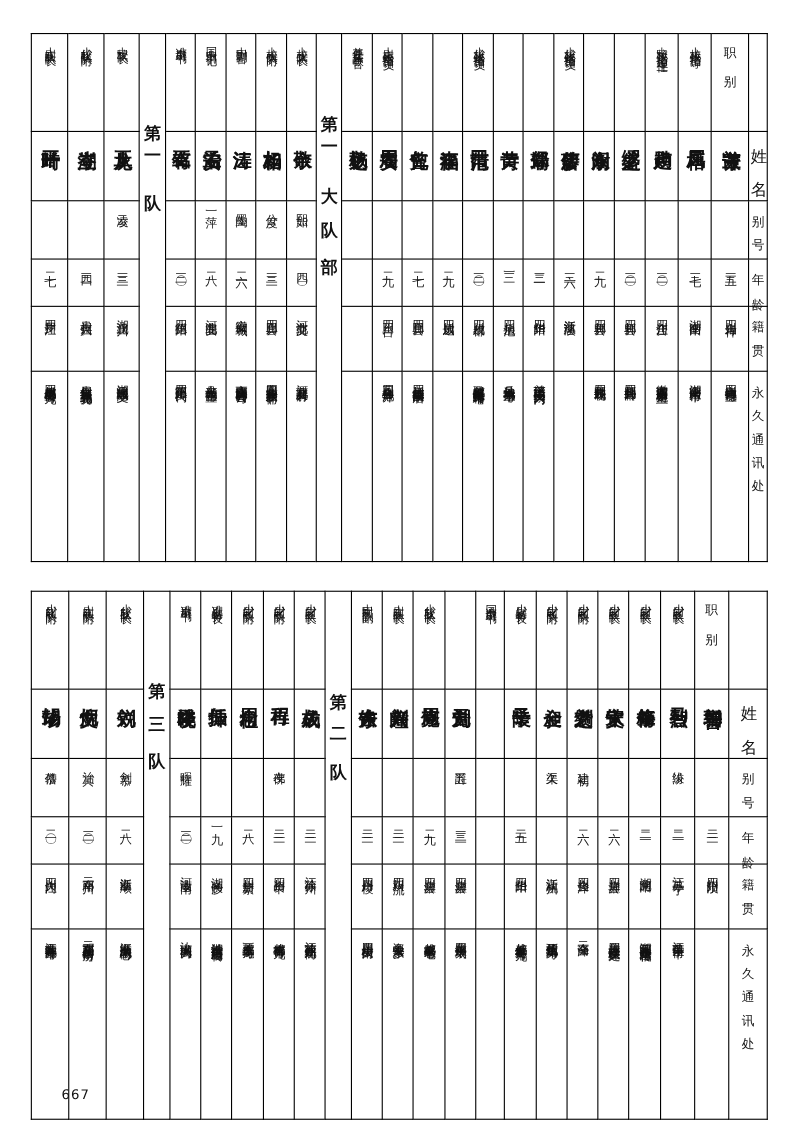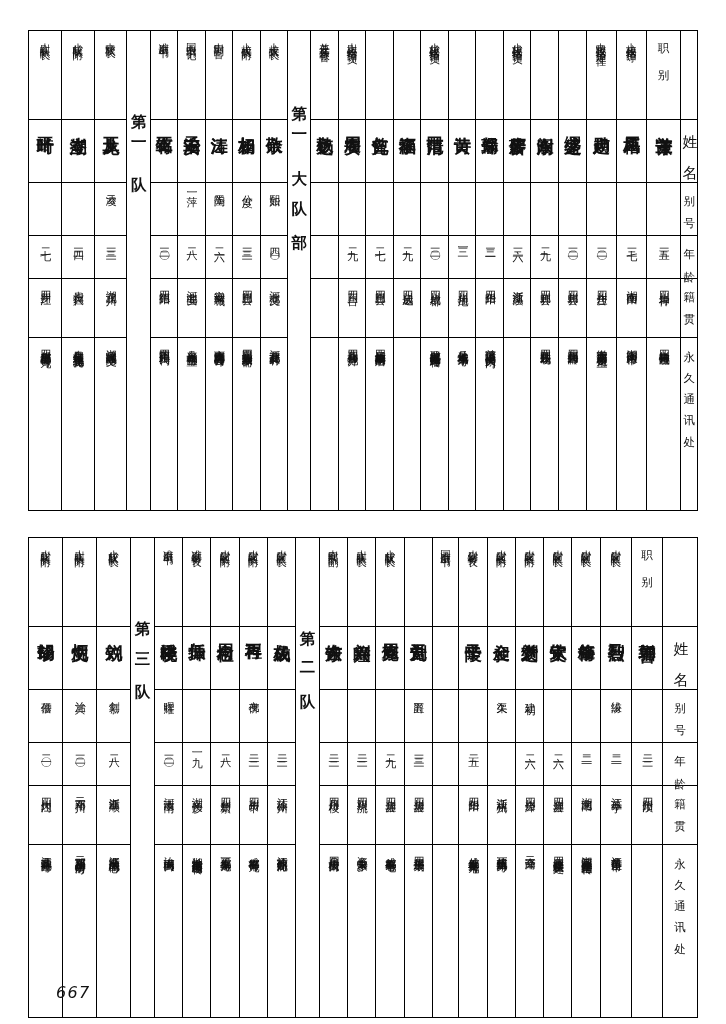--- a/index.html
+++ b/index.html
@@ -96,24 +96,23 @@
     letter-spacing: 0.45em;
     font-weight: bold;
   }
 
   .spacer { height: 26px; }
 
   .folio {
     position: absolute;
     left: 56px;
     bottom: 22px;
-    font-size: 16px;
+    font-size: 12px;
     letter-spacing: 0.08em;
     color: #111;
-    font-style: italic;
   }
 </style>
 </head>
 <body>
 
 <div class="page">
 
   <table class="roster" id="table-1">
     <colgroup>
       <col style="width:40px">

